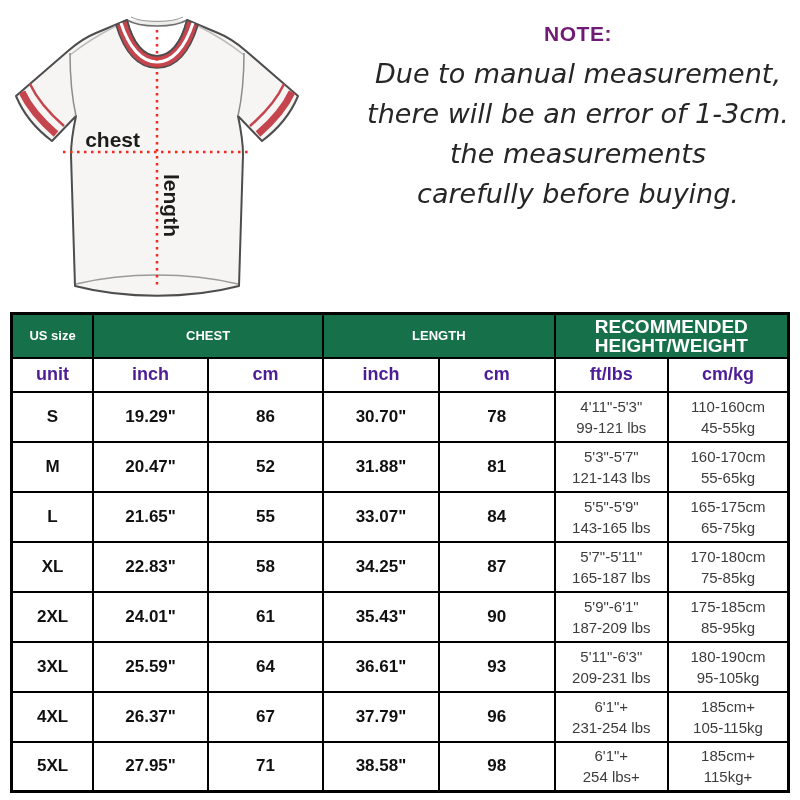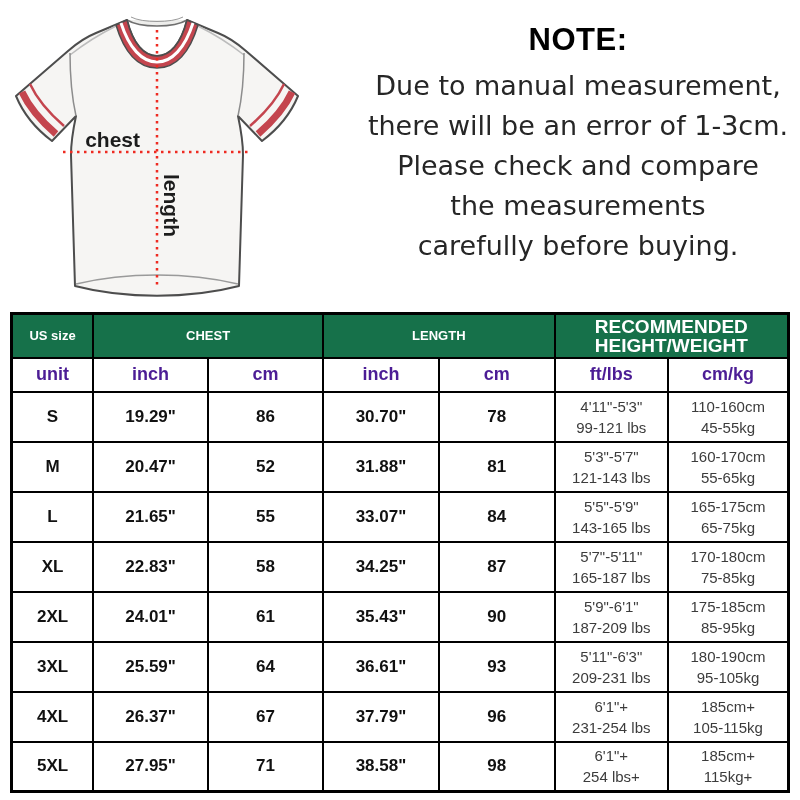--- a/index.html
+++ b/index.html
@@ -22,28 +22,29 @@
     font-weight: bold;
     font-size: 21px;
     fill: #1c1c1c;
   }
 
   .note-panel {
     position: absolute; left: 362px; top: 22px; width: 432px;
     text-align: center;
   }
   .note-title {
-    font-size: 31px;
-    font-weight: bold;
-    color: #000000;
+    font-size: 21px;
+    font-weight: bold;
+    color: #701a75;
     margin-bottom: 8px;
     letter-spacing: 0.5px;
   }
   .note-line {
     font-family: "DejaVu Sans", sans-serif;
+    font-style: italic;
     font-size: 27px;
     line-height: 40px;
     color: #262626;
   }
 
   
   .size-table {
     border-collapse: collapse;
     table-layout: fixed;
     width: 780px;
@@ -132,21 +133,20 @@
 
         <text class="shirt-label" x="140" y="147" text-anchor="end">chest</text>
         <text class="shirt-label" transform="translate(164,174) rotate(90)" x="0" y="0">length</text>
       </svg>
     </div>
 
     <div class="note-panel">
       <div class="note-title">NOTE:</div>
       <div class="note-line">Due to manual measurement,</div>
       <div class="note-line">there will be an error of 1-3cm.</div>
-      <div class="note-line">Please check and compare</div>
       <div class="note-line">the measurements</div>
       <div class="note-line">carefully before buying.</div>
     </div>
   </div>
 
   <table class="size-table">
     <colgroup>
       <col style="width:10.5%">
         <col style="width:14.8%">
         <col style="width:14.8%">

